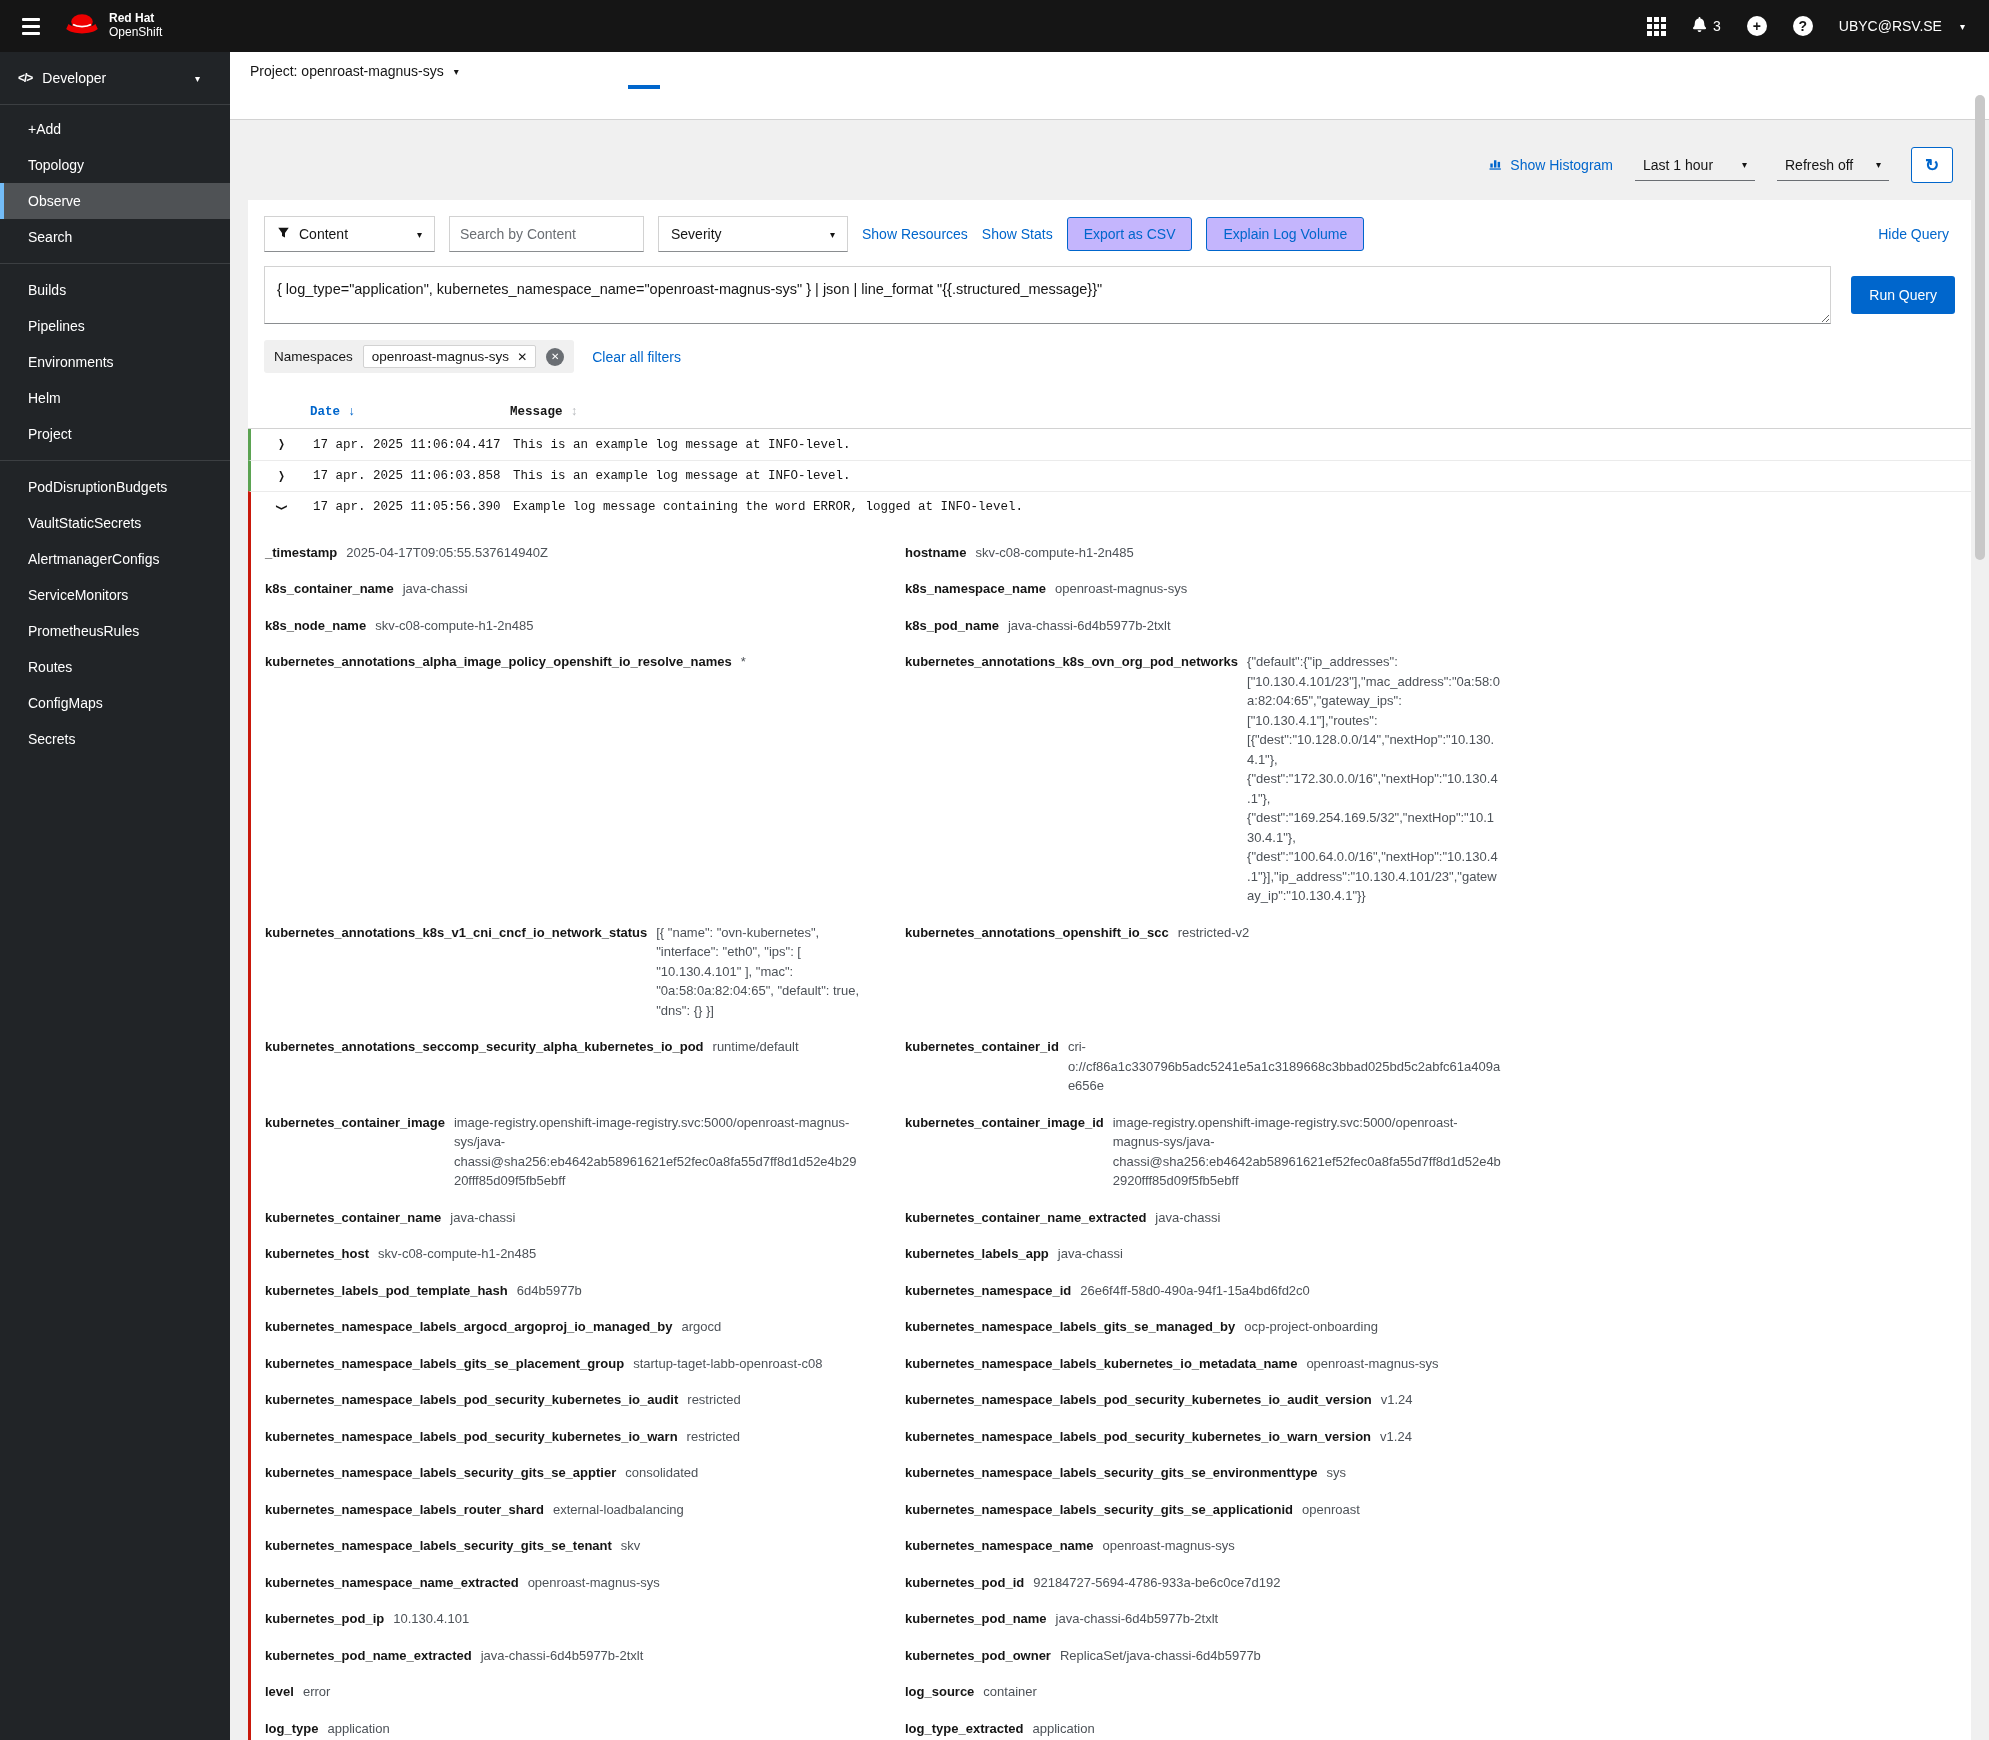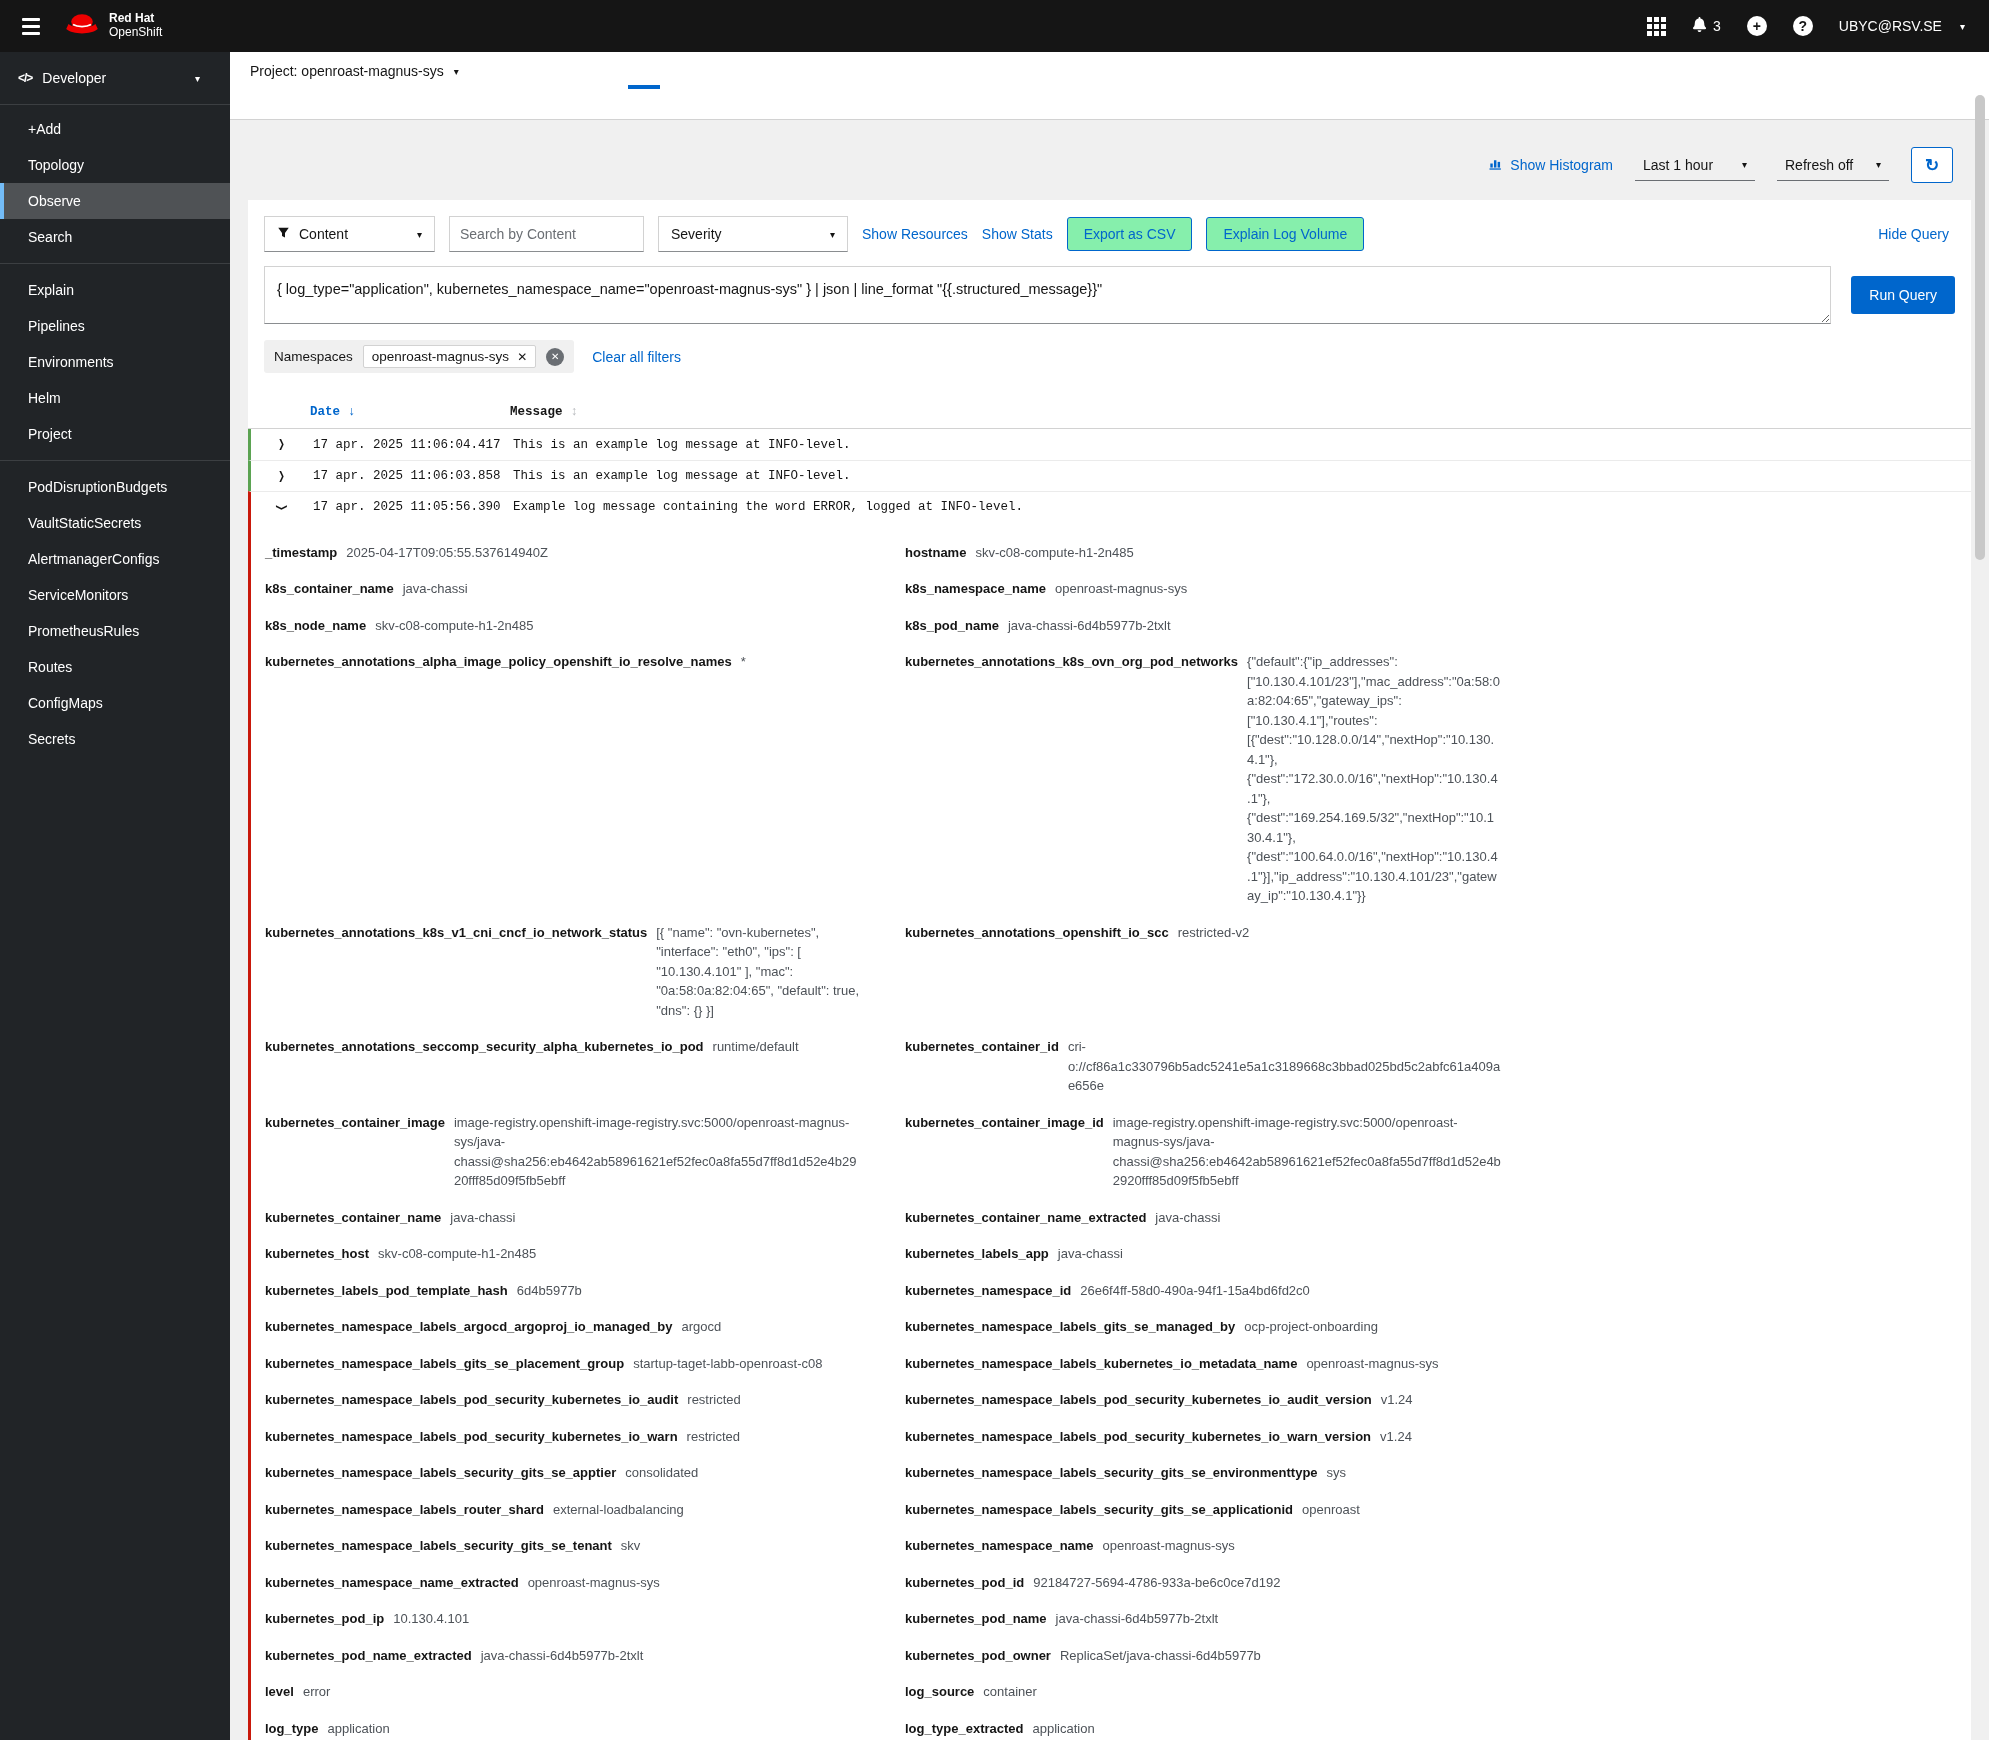--- a/index.html
+++ b/index.html
@@ -45,21 +45,21 @@
 
   
   .card { background:#fff; margin:0 18px; flex:1 1 auto; overflow:hidden; }
   .filter-row { display:flex; align-items:center; gap:14px; padding:16px 16px 0 16px; }
   .dropdown { height:36px; background:#fff; border:1px solid #d2d2d2; border-bottom-color:#8a8d90; display:inline-flex; align-items:center; gap:9px; padding:0 12px; font-size:14px; cursor:pointer; }
   .dropdown .dd-caret { margin-left:auto; font-size:10px; color:#151515; }
   .dd-content { width:171px;text-align:right; }
   .dd-severity { width:190px; }
   .text-input { height:36px; width:195px; border:1px solid #d2d2d2; border-bottom-color:#8a8d90; padding:0 10px; font-size:14px; font-family:"Liberation Sans",sans-serif; color:#151515; }
   .text-input::placeholder { color:#6a6e73; }
-  .outline-btn { background:#86efac; border:1px solid #0066cc; color:#0066cc; font-size:14px; padding:8px 16px; border-radius:3px; cursor:pointer; }
+  .outline-btn { background:#c4b5fd; border:1px solid #0066cc; color:#0066cc; font-size:14px; padding:8px 16px; border-radius:3px; cursor:pointer; }
   .hide-query { margin-left:auto; padding-right:6px; }
   .query-row { display:flex; align-items:center; gap:20px; margin:14px 16px 0 16px; }
   .query-box { flex:1 1 auto; height:58px; border:1px solid #d2d2d2; border-bottom-color:#8a8d90; font-family:"Liberation Sans",sans-serif; font-size:14.5px; color:#151515; padding:14px 12px; resize:both; }
   .primary-btn { background:#0066cc; color:#fff; border:none; border-radius:3px; font-size:14px; padding:11px 18px; cursor:pointer; }
   .chips-row { display:flex; align-items:center; gap:18px; margin:16px 16px 0 16px; }
   .chip-group { background:#f0f0f0; border-radius:3px; display:inline-flex; align-items:center; gap:10px; padding:5px 10px; font-size:13.5px; }
   .chip { background:#fff; border:1px solid #d2d2d2; border-radius:2px; display:inline-flex; align-items:center; gap:8px; padding:3px 8px; font-size:13.5px; cursor:pointer; }
   .chip .x { font-size:12px; color:#151515; cursor:pointer; }
   .chip-clear { width:18px; height:18px; border-radius:50%; background:#6a6e73; color:#fff; font-size:10px; display:flex; align-items:center; justify-content:center; border:none; cursor:pointer; }
 
@@ -146,21 +146,21 @@
     <span class="code-icon">&lt;/&gt;</span>
     <span>Developer</span>
     <span class="persp-caret">▾</span>
   </div>
   <div class="nav-list" id="sidebar-sections">
       <a class="nav-item">+Add</a>
       <a class="nav-item">Topology</a>
       <a class="nav-item active">Observe</a>
       <a class="nav-item">Search</a>
       <div class="nav-divider"></div>
-      <a class="nav-item">Explain</a>
+      <a class="nav-item">Builds</a>
       <a class="nav-item">Pipelines</a>
       <a class="nav-item">Environments</a>
       <a class="nav-item">Helm</a>
       <a class="nav-item">Project</a>
       <div class="nav-divider"></div>
       <a class="nav-item">PodDisruptionBudgets</a>
       <a class="nav-item">VaultStaticSecrets</a>
       <a class="nav-item">AlertmanagerConfigs</a>
       <a class="nav-item">ServiceMonitors</a>
       <a class="nav-item">PrometheusRules</a>

